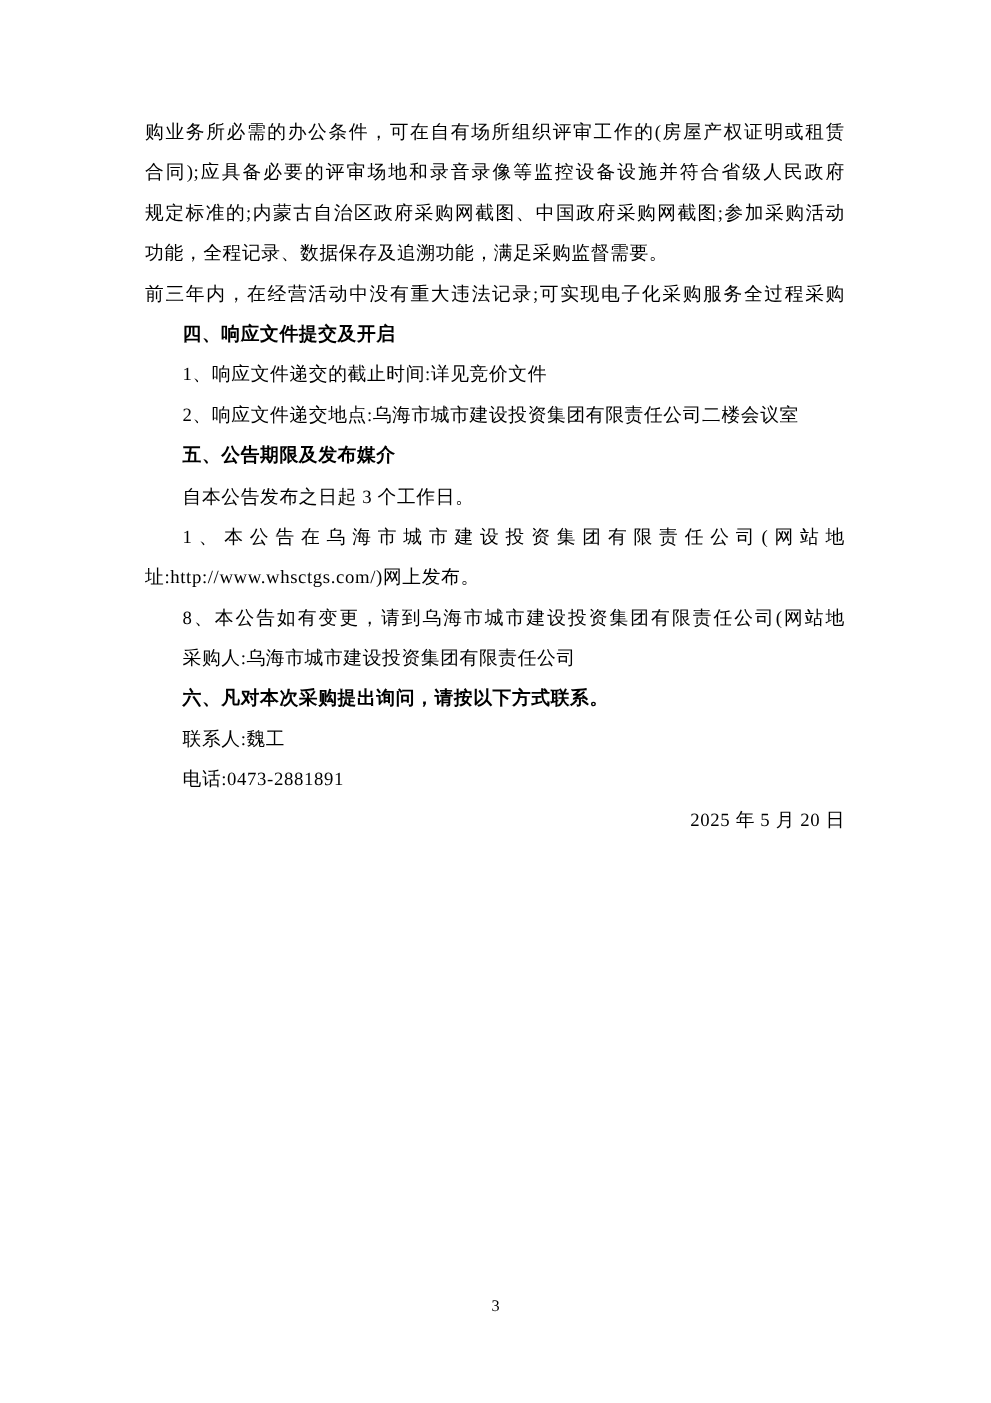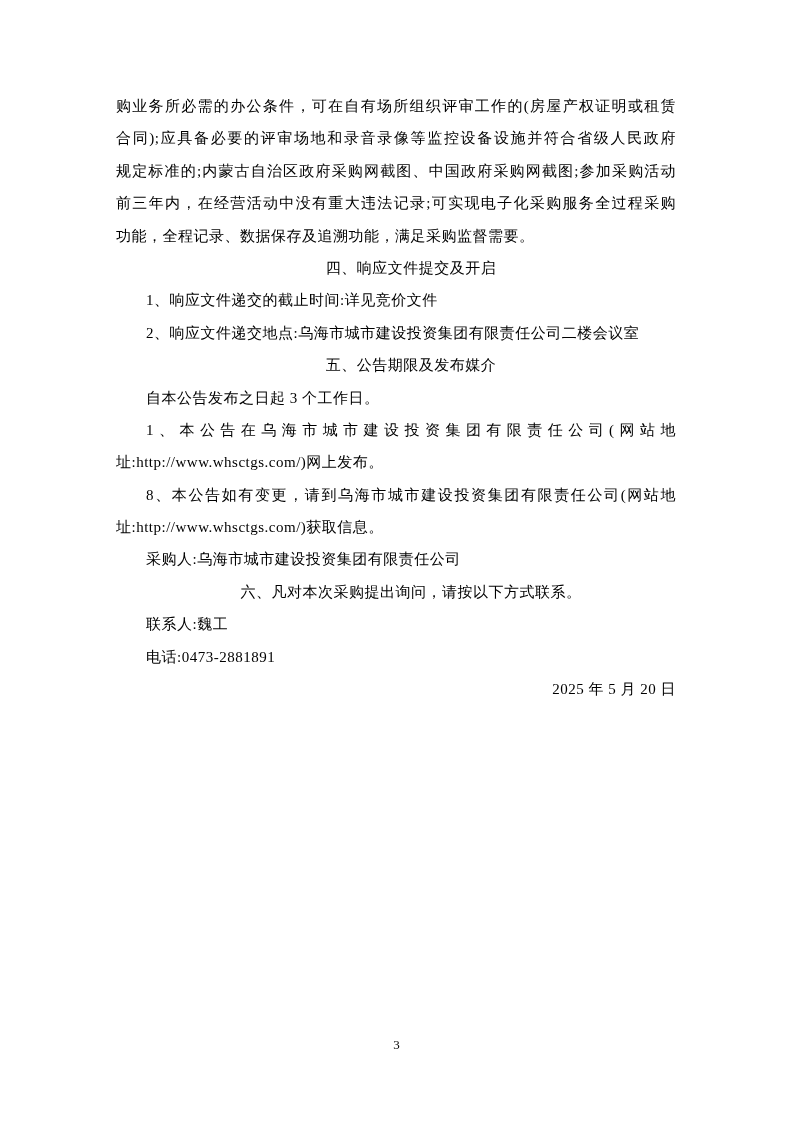--- a/index.html
+++ b/index.html
@@ -31,22 +31,21 @@
   }
   .just {
     white-space: normal;
     text-align: justify;
     text-align-last: justify;
   }
   .indent {
     text-indent: 30px;
   }
   .b {
-    font-weight: normal;
-    text-align: center;
+    font-weight: bold;
   }
   .right {
     text-align: right;
   }
   .pageno {
     position: absolute;
     left: 0;
     top: 1036px;
     width: 100%;
     text-align: center;
@@ -54,33 +53,32 @@
     line-height: 18px;
   }
 </style>
 </head>
 <body>
 
 <div class="doc">
   <div class="ln just">购业务所必需的办公条件，可在自有场所组织评审工作的(房屋产权证明或租赁</div>
   <div class="ln just">合同);应具备必要的评审场地和录音录像等监控设备设施并符合省级人民政府</div>
   <div class="ln just">规定标准的;内蒙古自治区政府采购网截图、中国政府采购网截图;参加采购活动</div>
+  <div class="ln">功能，全程记录、数据保存及追溯功能，满足采购监督需要。</div>
   <div class="ln just">前三年内，在经营活动中没有重大违法记录;可实现电子化采购服务全过程采购</div>
-  <div class="ln">功能，全程记录、数据保存及追溯功能，满足采购监督需要。</div>
 
   <div class="ln indent b">四、响应文件提交及开启</div>
   <div class="ln indent">1、响应文件递交的截止时间:详见竞价文件</div>
   <div class="ln indent">2、响应文件递交地点:乌海市城市建设投资集团有限责任公司二楼会议室</div>
 
   <div class="ln indent b">五、公告期限及发布媒介</div>
   <div class="ln indent">自本公告发布之日起 3 个工作日。</div>
   <div class="ln indent just">1、本公告在乌海市城市建设投资集团有限责任公司(网站地</div>
   <div class="ln">址:http://www.whsctgs.com/)网上发布。</div>
   <div class="ln indent just">8、本公告如有变更，请到乌海市城市建设投资集团有限责任公司(网站地</div>
-  <div class="ln">址:http://www.whsctgs.com/)获取信息。</div>
 
   <div class="ln indent">采购人:乌海市城市建设投资集团有限责任公司</div>
   <div class="ln indent b">六、凡对本次采购提出询问，请按以下方式联系。</div>
   <div class="ln indent">联系人:魏工</div>
   <div class="ln indent">电话:0473-2881891</div>
 
   <div class="ln right">2025 年 5 月 20 日</div>
 </div>
 
 <div class="pageno">3</div>

